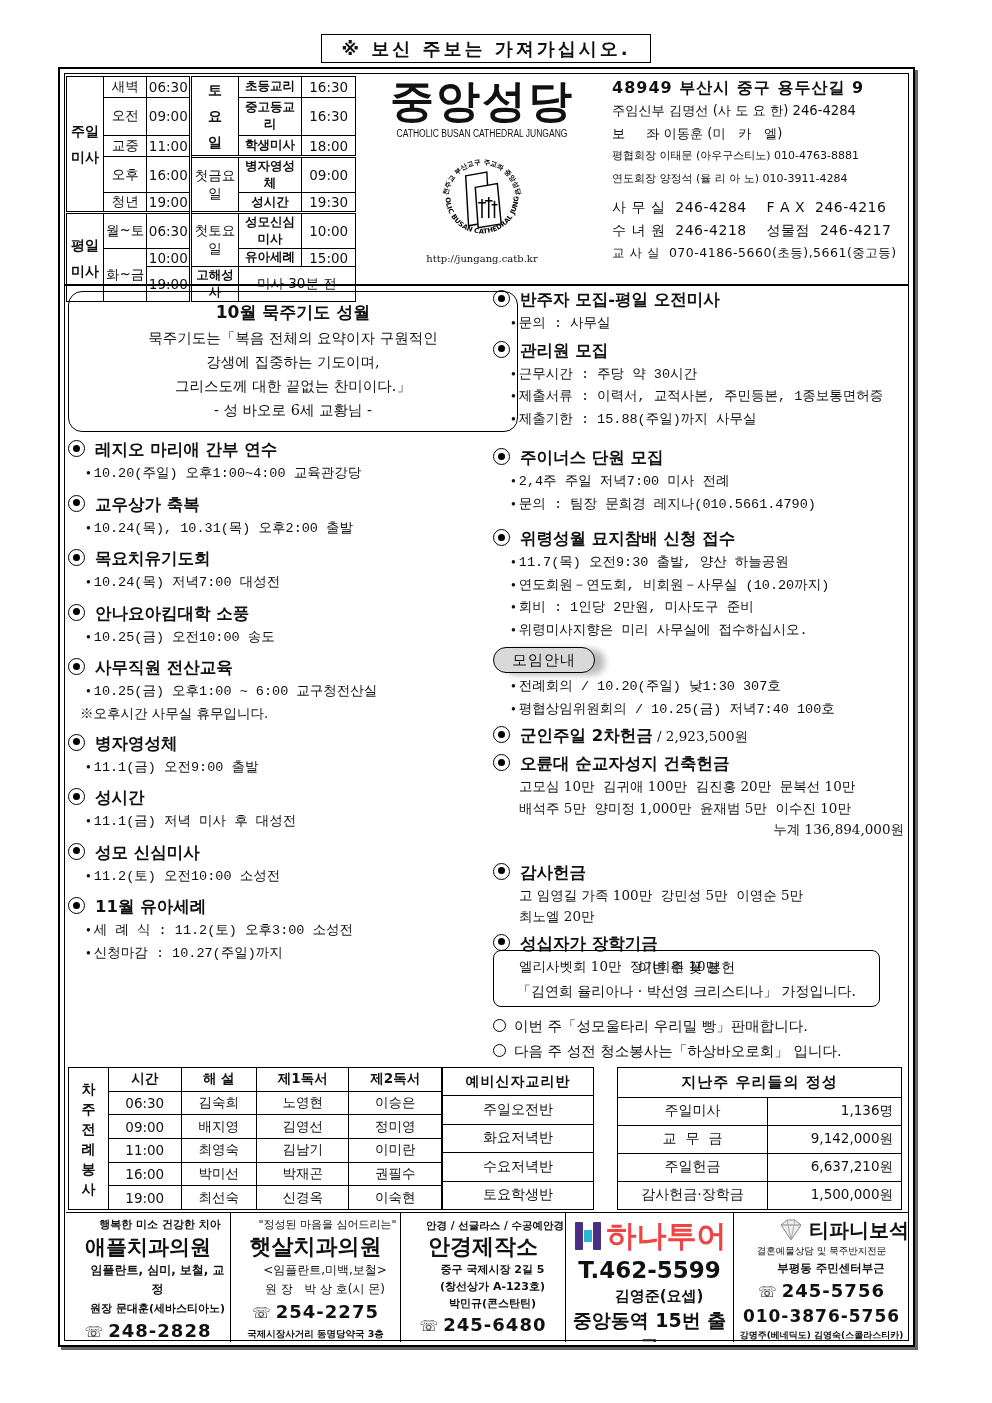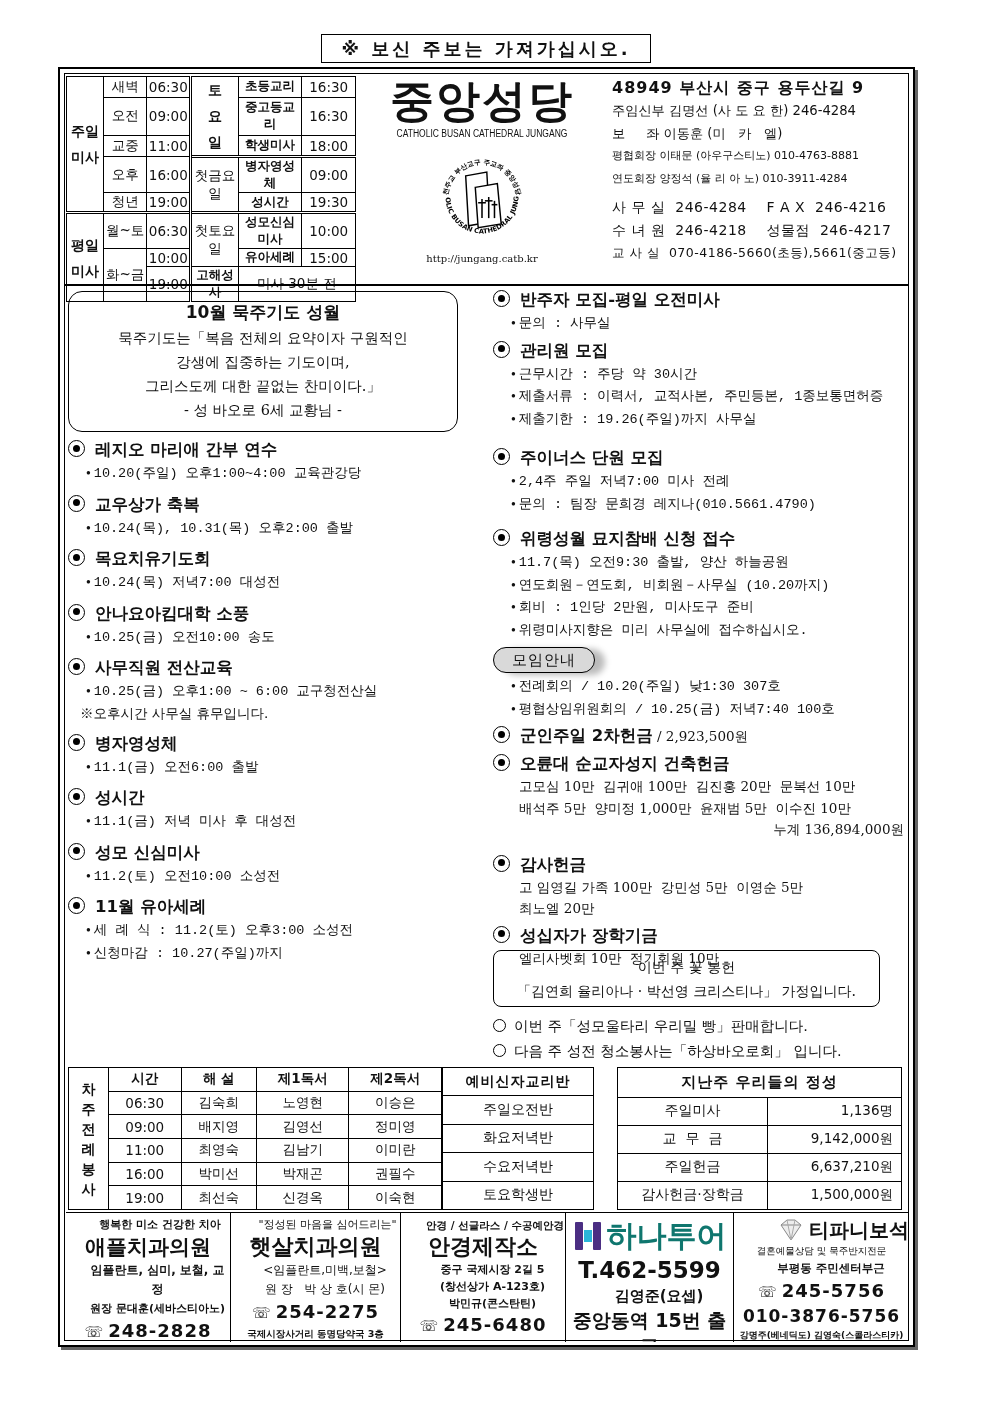--- a/index.html
+++ b/index.html
@@ -33,21 +33,21 @@
   
   #contact { position: absolute; left: 612px; top: 76px; width: 300px; font-size: 13.2px; line-height: 22.6px; }
   #contact .addr { font-size: 16px; font-weight: bold; letter-spacing: 1px; line-height: 24px; }
   #contact .small { font-size: 11px; }
   #contact .gap { height: 6px; }
   #contact .office { font-size: 14px; letter-spacing: 0.5px; }
 
   #hr-top { position: absolute; left: 64px; top: 284px; width: 845px; border-top: 2px solid #000; }
 
   
-  #rosary { position: absolute; left: 68px; top: 291px; width: 390px; height: 141px; border: 1.5px solid #000; border-radius: 14px; text-align: center; font-size: 14.5px; line-height: 24px; padding-top: 6px; }
+  #rosary { position: absolute; left: 68px; top: 291px; width: 450px; height: 141px; border: 1.5px solid #000; border-radius: 14px; text-align: center; font-size: 14.5px; line-height: 24px; padding-top: 6px; }
   #rosary .title { font-size: 17px; font-weight: bold; line-height: 28px; }
 
   
   .col { position: absolute; }
   #left-col { left: 68px; top: 438px; width: 390px; }
   #right-col { left: 493px; top: 288px; width: 415px; }
   .sec { margin-bottom: 8px; }
   .sec-h { font-size: 16.5px; font-weight: bold; line-height: 24px; white-space: nowrap; }
   .sec-h .dot { display: inline-block; width: 17px; height: 17px; border: 1.5px solid #000; border-radius: 50%; vertical-align: -2px; margin-right: 10px; position: relative; }
   .sec-h .dot::after { content: ""; position: absolute; left: 3.5px; top: 3.5px; width: 7px; height: 7px; background: #000; border-radius: 50%; }
@@ -85,21 +85,21 @@
   #ads { position: absolute; left: 66px; top: 1212px; width: 843px; height: 130px; border-top: 1.5px solid #000; display: flex; }
   .ad { border-right: 1.5px solid #000; text-align: center; overflow: hidden; padding-top: 4px; }
   .ad:last-child { border-right: none; }
   .ad .l1 { font-size: 11px; font-weight: bold; line-height: 16px; padding-left: 24px; }
   .ad .big { font-size: 22px; font-weight: bold; line-height: 28px; }
   .ad .m { font-size: 12px; font-weight: bold; line-height: 19px; margin-left: 19px; }
   .ad .ph { font-size: 18px; font-weight: bold; line-height: 26px; letter-spacing: 1px; }
   .ad .s { font-size: 9.5px; font-weight: bold; line-height: 16px; }
   .tel { font-size: 15px; margin-right: 4px; }
   #hana-logo { display: flex; align-items: center; justify-content: center; height: 38px; }
-  #hana-logo .hl-text { color: #0f766e; font-size: 30px; font-weight: bold; margin-left: 4px; }
+  #hana-logo .hl-text { color: #ef4444; font-size: 30px; font-weight: bold; margin-left: 4px; }
 </style>
 </head>
 <body>
 
 <div id="notice">※ 보신 주보는 가져가십시오.</div>
 
 <div id="frame"></div>
 <div id="frame-inner"></div>
 
 <table id="mass-table">
@@ -220,21 +220,21 @@
     <div class="sec-h"><span class="dot"></span><span>안나요아킴대학 소풍</span></div>
     <div class="item"><span class="bul">●</span><span>10.25(금) 오전10:00 송도</span></div>
   </div>
   <div class="sec">
     <div class="sec-h"><span class="dot"></span><span>사무직원 전산교육</span></div>
     <div class="item"><span class="bul">●</span><span>10.25(금) 오후1:00 ~ 6:00 교구청전산실</span></div>
     <div class="note">※오후시간 사무실 휴무입니다.</div>
   </div>
   <div class="sec">
     <div class="sec-h"><span class="dot"></span><span>병자영성체</span></div>
-    <div class="item"><span class="bul">●</span><span>11.1(금) 오전6:00 출발</span></div>
+    <div class="item"><span class="bul">●</span><span>11.1(금) 오전9:00 출발</span></div>
   </div>
   <div class="sec">
     <div class="sec-h"><span class="dot"></span><span>성시간</span></div>
     <div class="item"><span class="bul">●</span><span>11.1(금) 저녁 미사 후 대성전</span></div>
   </div>
   <div class="sec">
     <div class="sec-h"><span class="dot"></span><span>성모 신심미사</span></div>
     <div class="item"><span class="bul">●</span><span>11.2(토) 오전10:00 소성전</span></div>
   </div>
   <div class="sec">
@@ -246,21 +246,21 @@
 
 <div id="right-col" class="col">
   <div class="sec" style="margin-bottom:4px">
     <div class="sec-h"><span class="dot"></span><span>반주자 모집-평일 오전미사</span></div>
     <div class="item"><span class="bul">●</span><span>문의 : 사무실</span></div>
   </div>
   <div class="sec" style="margin-bottom:16px">
     <div class="sec-h"><span class="dot"></span><span>관리원 모집</span></div>
     <div class="item"><span class="bul">●</span><span>근무시간 : 주당 약 30시간</span></div>
     <div class="item"><span class="bul">●</span><span>제출서류 : 이력서, 교적사본, 주민등본, 1종보통면허증</span></div>
-    <div class="item"><span class="bul">●</span><span>제출기한 : 19.26(주일)까지 사무실</span></div>
+    <div class="item"><span class="bul">●</span><span>제출기한 : 15.88(주일)까지 사무실</span></div>
   </div>
   <div class="sec" style="margin-bottom:12px">
     <div class="sec-h"><span class="dot"></span><span>주이너스 단원 모집</span></div>
     <div class="item"><span class="bul">●</span><span>2,4주 주일 저녁7:00 미사 전례</span></div>
     <div class="item"><span class="bul">●</span><span>문의 : 팀장 문희경 레지나(010.5661.4790)</span></div>
   </div>
   <div class="sec" style="margin-bottom:2px">
     <div class="sec-h"><span class="dot"></span><span>위령성월 묘지참배 신청 접수</span></div>
     <div class="item"><span class="bul">●</span><span>11.7(목) 오전9:30 출발, 양산 하늘공원</span></div>
     <div class="item"><span class="bul">●</span><span>연도회원－연도회, 비회원－사무실 (10.20까지)</span></div>
@@ -270,21 +270,21 @@
 
   <div id="meet-pill">모임안내</div>
   <div class="sec" style="margin-bottom:4px">
     <div class="item"><span class="bul">●</span><span>전례회의 / 10.20(주일) 낮1:30 307호</span></div>
     <div class="item"><span class="bul">●</span><span>평협상임위원회의 / 10.25(금) 저녁7:40 100호</span></div>
   </div>
 
   <div class="sec" style="margin-bottom:4px">
     <div class="sec-h"><span class="dot"></span><span>군인주일 2차헌금</span><span class="suffix serif"> / 2,923,500원</span></div>
   </div>
-  <div class="sec" style="margin-bottom:12px">
+  <div class="sec" style="margin-bottom:20px">
     <div class="sec-h"><span class="dot"></span><span>오륜대 순교자성지 건축헌금</span></div>
     <div class="plain" style="white-space:pre">고모심 10만  김귀애 100만  김진홍 20만  문복선 10만</div>
     <div class="plain" style="white-space:pre">배석주 5만  양미정 1,000만  윤재범 5만  이수진 10만</div>
     <div class="plain right">누계 136,894,000원</div>
   </div>
   <div class="sec" style="margin-bottom:4px">
     <div class="sec-h"><span class="dot"></span><span>감사헌금</span></div>
     <div class="plain" style="white-space:pre">고 임영길 가족 100만  강민성 5만  이영순 5만</div>
     <div class="plain">최노엘 20만</div>
   </div>

